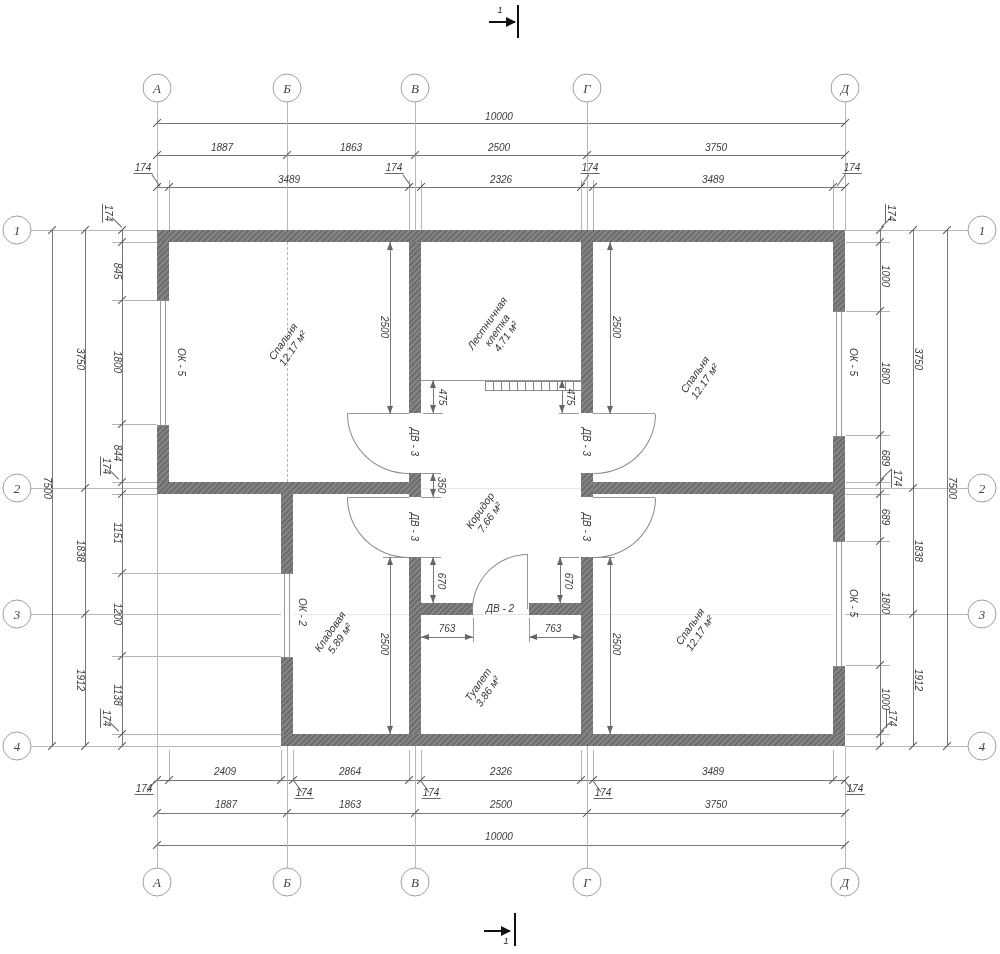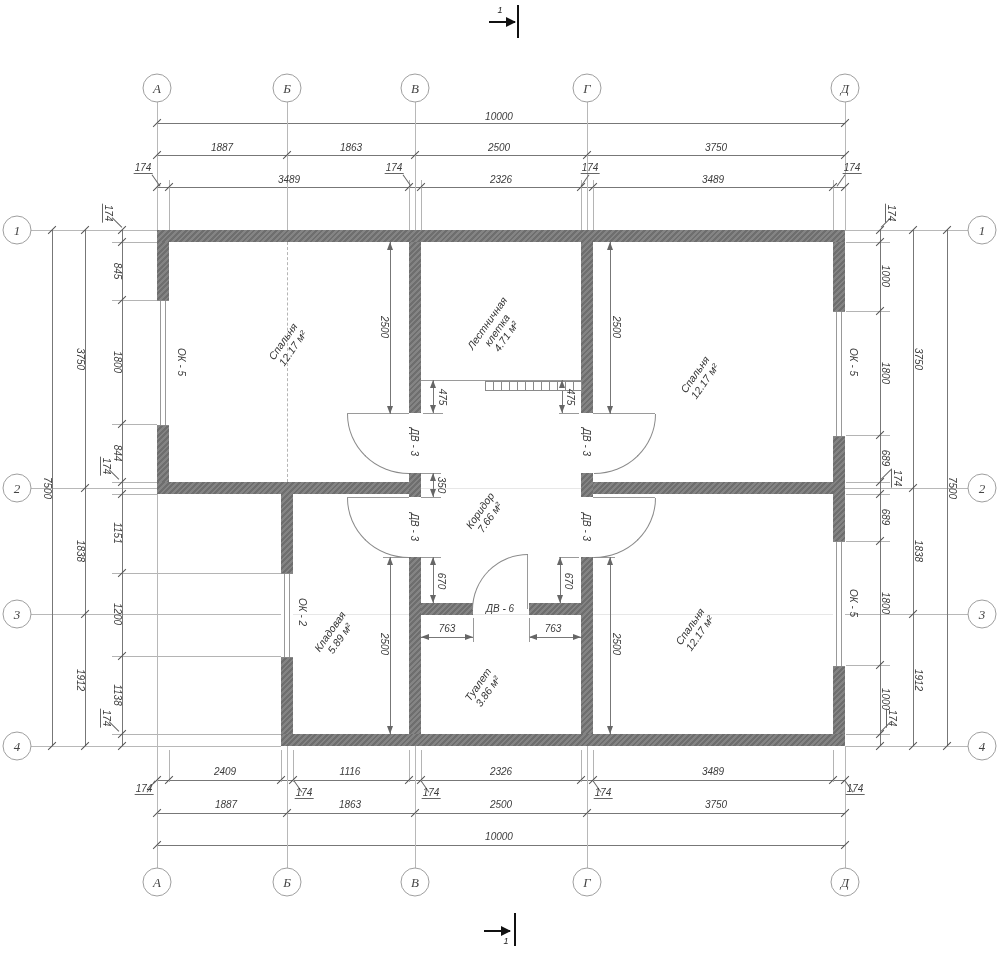--- a/index.html
+++ b/index.html
@@ -278,21 +278,21 @@
     <div class="lbl u" style="left: 143px; top: 168px;">174</div>
     <div class="lbl " style="left: 289px; top: 179px;">3489</div>
     <div class="lbl u" style="left: 394px; top: 168px;">174</div>
     <div class="lbl " style="left: 501px; top: 179px;">2326</div>
     <div class="lbl u" style="left: 590px; top: 168px;">174</div>
     <div class="lbl " style="left: 713px; top: 179px;">3489</div>
     <div class="lbl u" style="left: 852px; top: 168px;">174</div>
     <div class="lbl u" style="left: 144px; top: 789px;">174</div>
     <div class="lbl " style="left: 225px; top: 771px;">2409</div>
     <div class="lbl u" style="left: 304px; top: 793px;">174</div>
-    <div class="lbl " style="left: 350px; top: 771px;">1116</div>
+    <div class="lbl " style="left: 350px; top: 771px;">2864</div>
     <div class="lbl u" style="left: 431px; top: 793px;">174</div>
     <div class="lbl " style="left: 501px; top: 771px;">2326</div>
     <div class="lbl u" style="left: 603px; top: 793px;">174</div>
     <div class="lbl " style="left: 713px; top: 771px;">3489</div>
     <div class="lbl u" style="left: 855px; top: 789px;">174</div>
     <div class="lbl " style="left: 226px; top: 804px;">1887</div>
     <div class="lbl " style="left: 350px; top: 804px;">1863</div>
     <div class="lbl " style="left: 501px; top: 804px;">2500</div>
     <div class="lbl " style="left: 716px; top: 804px;">3750</div>
     <div class="lbl " style="left: 499px; top: 836px;">10000</div>
@@ -334,21 +334,21 @@
     <div class="lbl " style="left: 447px; top: 628px;">763</div>
     <div class="lbl " style="left: 553px; top: 628px;">763</div>
     <div class="lbl v" style="left: 181px; top: 362px;">ОК - 5</div>
     <div class="lbl v" style="left: 302px; top: 612px;">ОК - 2</div>
     <div class="lbl v" style="left: 853px; top: 362px;">ОК - 5</div>
     <div class="lbl v" style="left: 853px; top: 603px;">ОК - 5</div>
     <div class="lbl v op" style="left: 414px; top: 442px;">ДВ - 3</div>
     <div class="lbl v op" style="left: 586px; top: 442px;">ДВ - 3</div>
     <div class="lbl v op" style="left: 414px; top: 527px;">ДВ - 3</div>
     <div class="lbl v op" style="left: 586px; top: 527px;">ДВ - 3</div>
-    <div class="lbl op" style="left: 500px; top: 608px;">ДВ - 6</div>
+    <div class="lbl op" style="left: 500px; top: 608px;">ДВ - 2</div>
     <div class="room" style="left: 288px; top: 345px; width: auto;">
       <div>Спальня</div>
       <div>12.17 м²</div>
     </div>
     <div class="room" style="left: 497px; top: 330px; width: 70px; white-space: normal;">
       <div>Лестничная клетка</div>
       <div>4.71 м²</div>
     </div>
     <div class="room" style="left: 700px; top: 378px; width: auto;">
       <div>Спальня</div>

